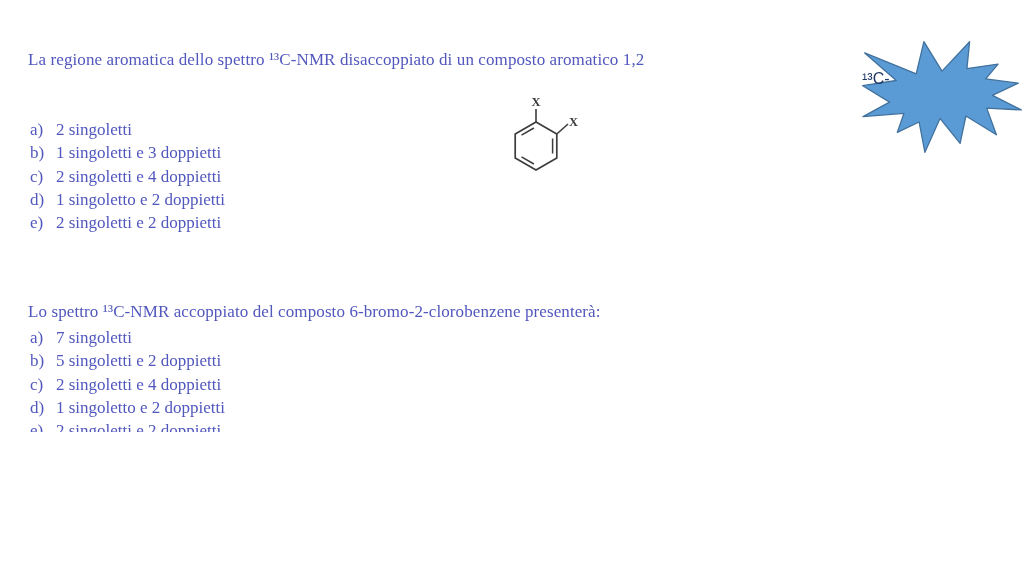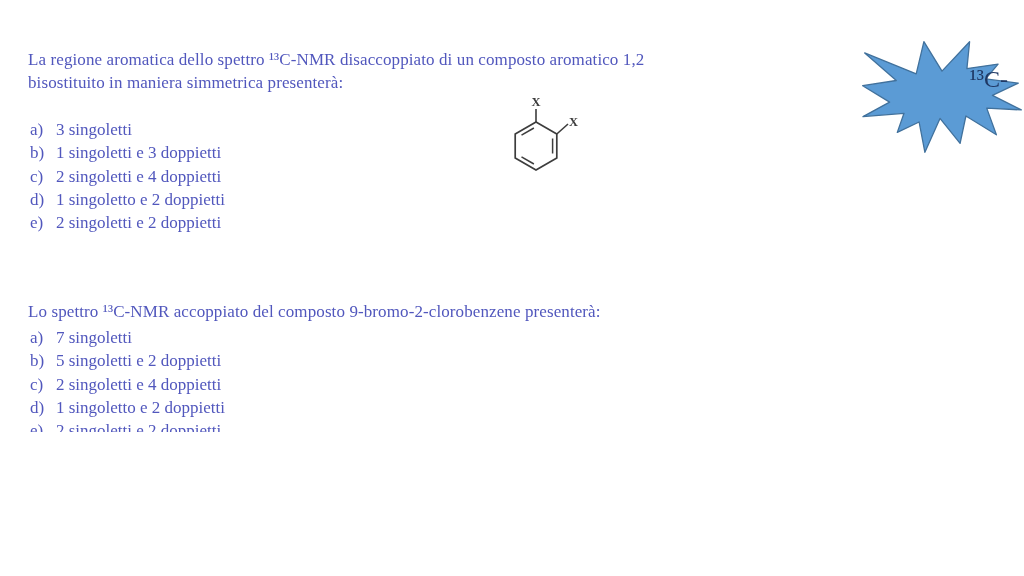--- a/index.html
+++ b/index.html
@@ -77,41 +77,40 @@
     fill: var(--starburst-fill, #5B9BD5);
     stroke: var(--starburst-border, #41719C);
     stroke-width: 1.3;
     stroke-linejoin: round;
   }
   .starburst-text {
     position: absolute;
     left: 0;
     top: 27px;
     width: 146px;
-    text-align: right;
-    font-family: Liberation Serif, serif;
-    font-size: 24px;
+    text-align: left;
+    font-family: Liberation Sans, sans-serif;
+    font-size: 16px;
     line-height: 22px;
     color: var(--starburst-text, #1F3864);
   }
 </style>
 </head>
 <body>
 
 <div class="slide">
 
   <div class="q-text q1-text">
     <div>La regione aromatica dello spettro ¹³C-NMR disaccoppiato di un composto aromatico 1,2</div>
-    <div>bisostituito in maniera simmetrica  presenterà:</div>
   </div>
 
   <div class="options q1-options">
     <div class="option-row">
       <span class="option-letter">a)</span>
-      <span class="option-text">3 singoletti</span>
+      <span class="option-text">2 singoletti</span>
     </div>
     <div class="option-row">
       <span class="option-letter">b)</span>
       <span class="option-text">1 singoletti e 3 doppietti</span>
     </div>
     <div class="option-row">
       <span class="option-letter">c)</span>
       <span class="option-text">2 singoletti e 4 doppietti</span>
     </div>
     <div class="option-row">
@@ -131,21 +130,21 @@
       <line class="bond inner-bond" x1="57.6" y1="54.5" x2="57.6" y2="69.5"></line>
       <line class="bond inner-bond" x1="26.5" y1="72.8" x2="38.9" y2="80.0"></line>
       <line class="bond sub-bond" x1="41" y1="38" x2="41" y2="25"></line>
       <line class="bond sub-bond" x1="61.8" y1="50" x2="73" y2="40"></line>
       <text class="sub-label" x="41" y="21.5">X</text>
       <text class="sub-label" x="78.5" y="42">X</text>
     </svg>
   </div>
 
   <div class="q-text q2-text">
-    <div>Lo spettro ¹³C-NMR accoppiato del composto 9-bromo-2-clorobenzene presenterà:</div>
+    <div>Lo spettro ¹³C-NMR accoppiato del composto 6-bromo-2-clorobenzene presenterà:</div>
   </div>
 
   <div class="options q2-options">
     <div class="option-row">
       <span class="option-letter">a)</span>
       <span class="option-text">7 singoletti</span>
     </div>
     <div class="option-row">
       <span class="option-letter">b)</span>
       <span class="option-text">5 singoletti e 2 doppietti</span>

